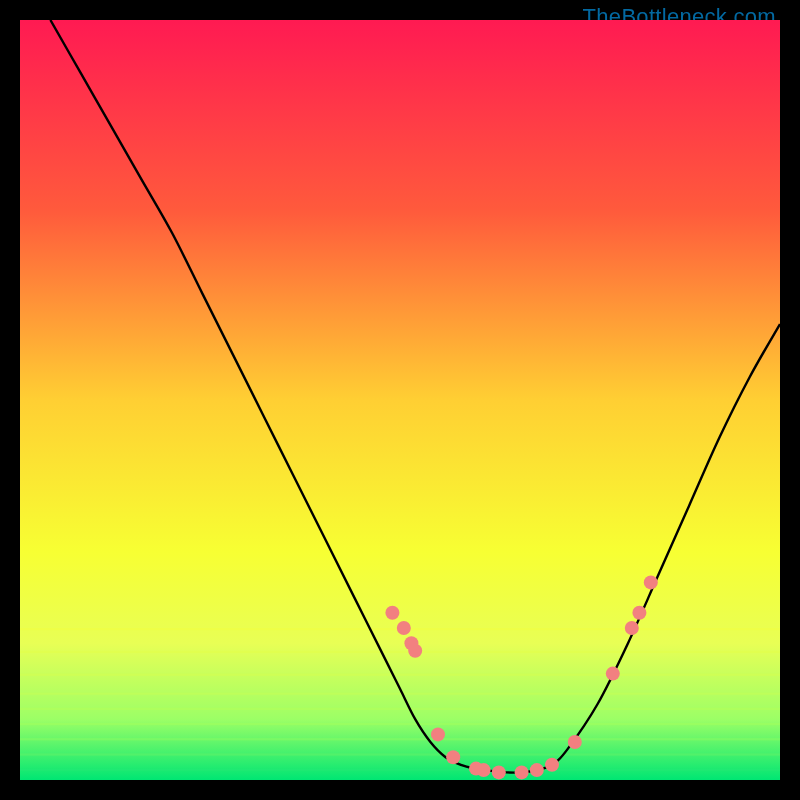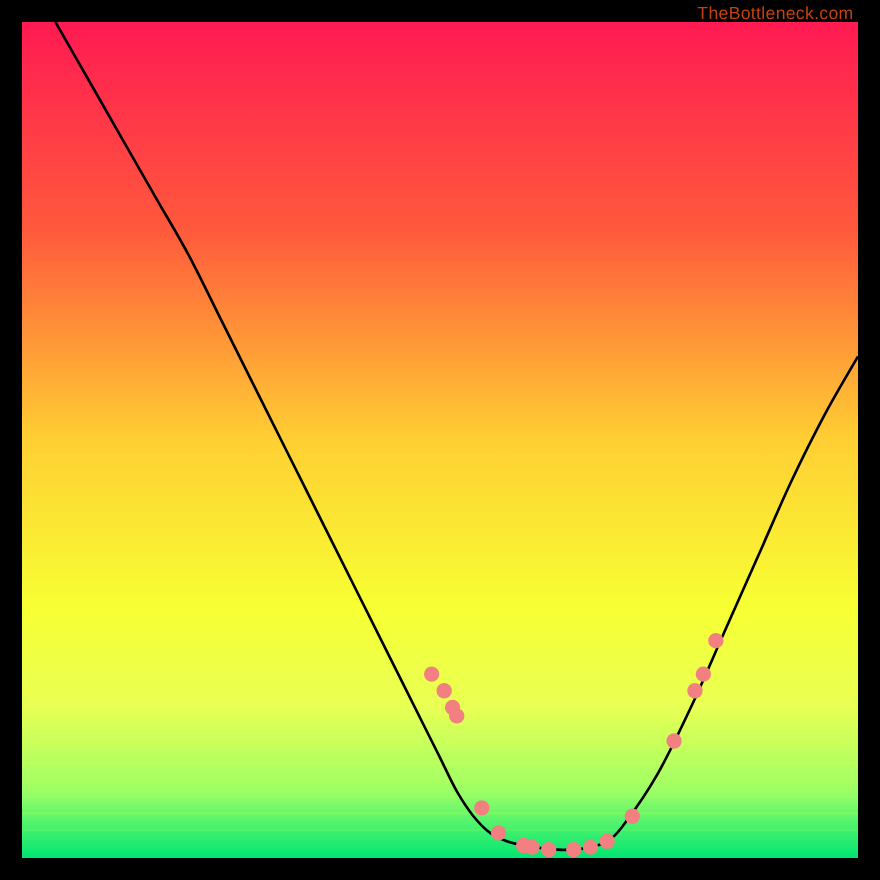--- a/index.html
+++ b/index.html
@@ -1,17 +1,17 @@
 <!DOCTYPE html>
 <html><head>
 <meta charset="utf-8">
 <style>
   html,body{margin:0;padding:0;width:800px;height:800px;background:#000;overflow:hidden;font-family:Arial,Helvetica,sans-serif}
   .frame{position:absolute;left:20px;top:20px;width:760px;height:760px;background:#000}
-  .watermark{position:absolute;top:4px;right:24px;color:#c2410c;font-size:16px;letter-spacing:.3px}
+  .watermark{position:absolute;top:4px;right:24px;color:#0369a1;font-size:22px;letter-spacing:.3px}
   svg{display:block}
 </style>
 </head>
 <body>
 
 <div class="watermark">TheBottleneck.com</div>
 <div class="frame">
   <svg id="chart-svg" width="760" height="760" viewBox="0 0 760 760">
       <defs>
         <linearGradient id="bg" x1="0" y1="0" x2="0" y2="1">

